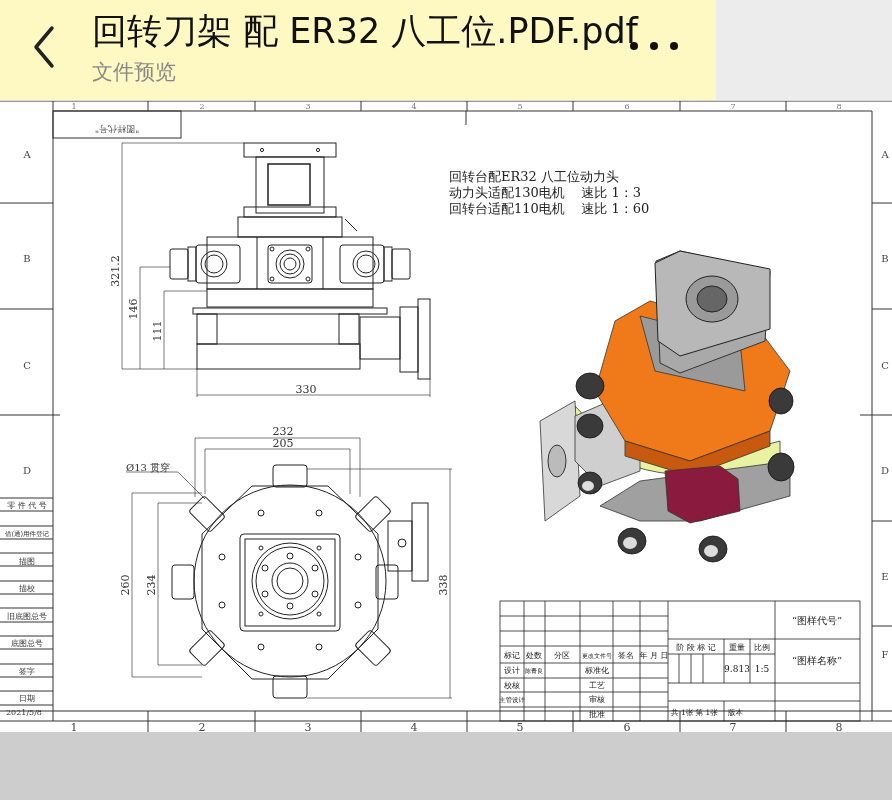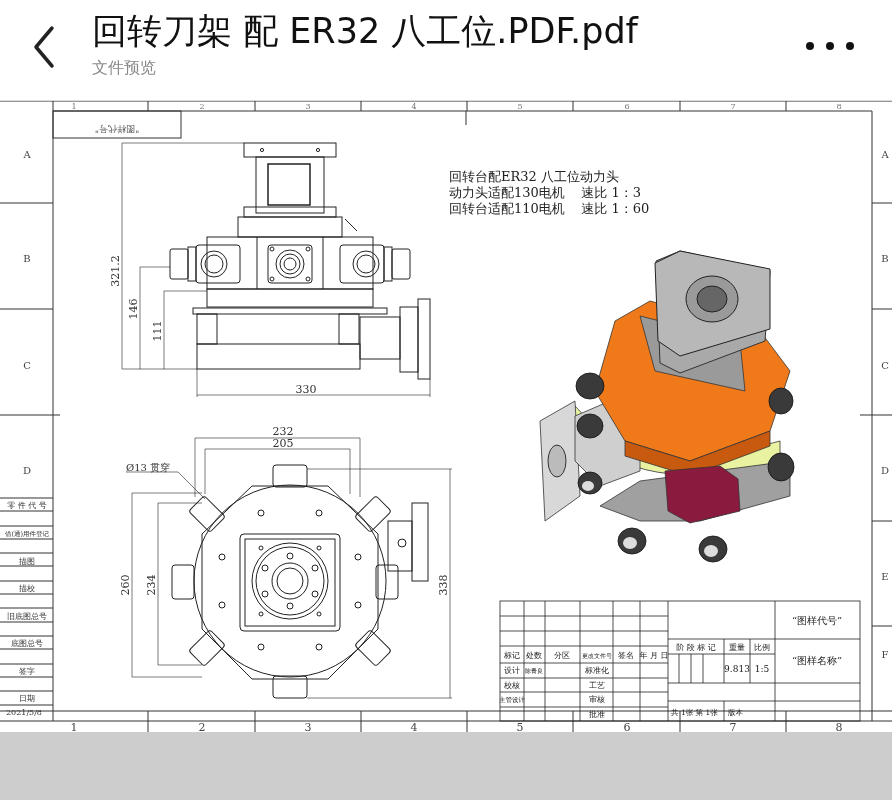--- a/index.html
+++ b/index.html
@@ -1,23 +1,23 @@
 <!DOCTYPE html>
 <html><head>
 <meta charset="utf-8">
 <style>
   * { box-sizing: border-box; margin: 0; padding: 0; }
   html, body { width: 892px; height: 800px; overflow: hidden; background: #ececec; }
   body { font-family: "DejaVu Sans", "Liberation Sans", sans-serif; position: relative; }
 
   
-  .header { position: absolute; left: 0; top: 0; width: 892px; height: 100px; background: #ffffff; }
+  .header { position: absolute; left: 0; top: 0; width: 716px; height: 100px; background: #fef9c3; }
   .back-btn { position: absolute; left: 28px; top: 22px; width: 36px; height: 50px; cursor: pointer; }
   .title { position: absolute; left: 92px; top: 8px; font-size: 35px; color: #111; white-space: nowrap; letter-spacing: 0px; }
-  .subtitle { position: absolute; left: 92px; top: 58px; font-size: 16px; color: #888; }
+  .subtitle { position: absolute; left: 92px; top: 58px; font-size: 21px; color: #888; }
   .more-btn { position: absolute; right: 38px; top: 36px; width: 48px; height: 20px; display: flex; justify-content: space-between; align-items: center; cursor: pointer; }
   .more-btn span { width: 8px; height: 8px; border-radius: 50%; background: #111; display: block; }
 
   
   .doc { position: absolute; left: 0; top: 100px; width: 892px; height: 632px; background: #fff; border-top: 1px solid #d9d9d9; }
   .gray-bottom { position: absolute; left: 0; top: 732px; width: 892px; height: 68px; background: #cdcdcd; }
   svg text { font-family: "DejaVu Serif", "Liberation Serif", serif; }
 </style>
 </head>
 <body>

